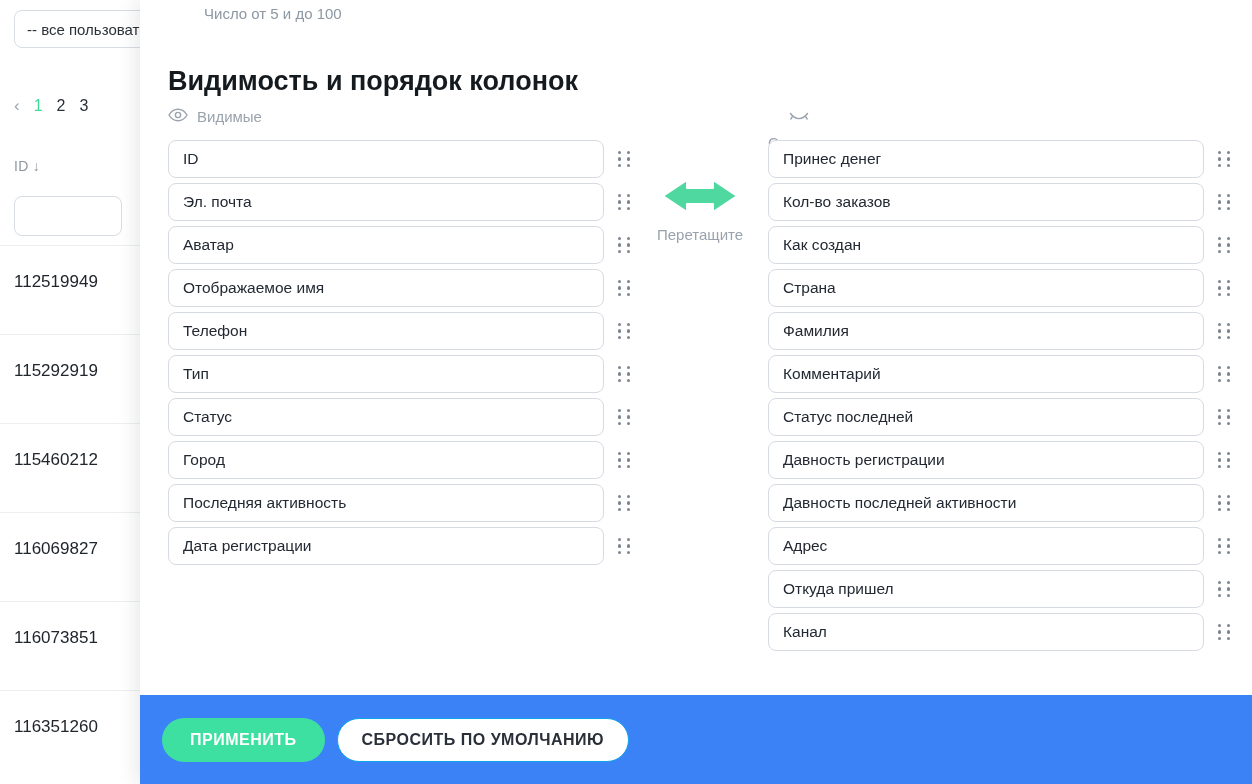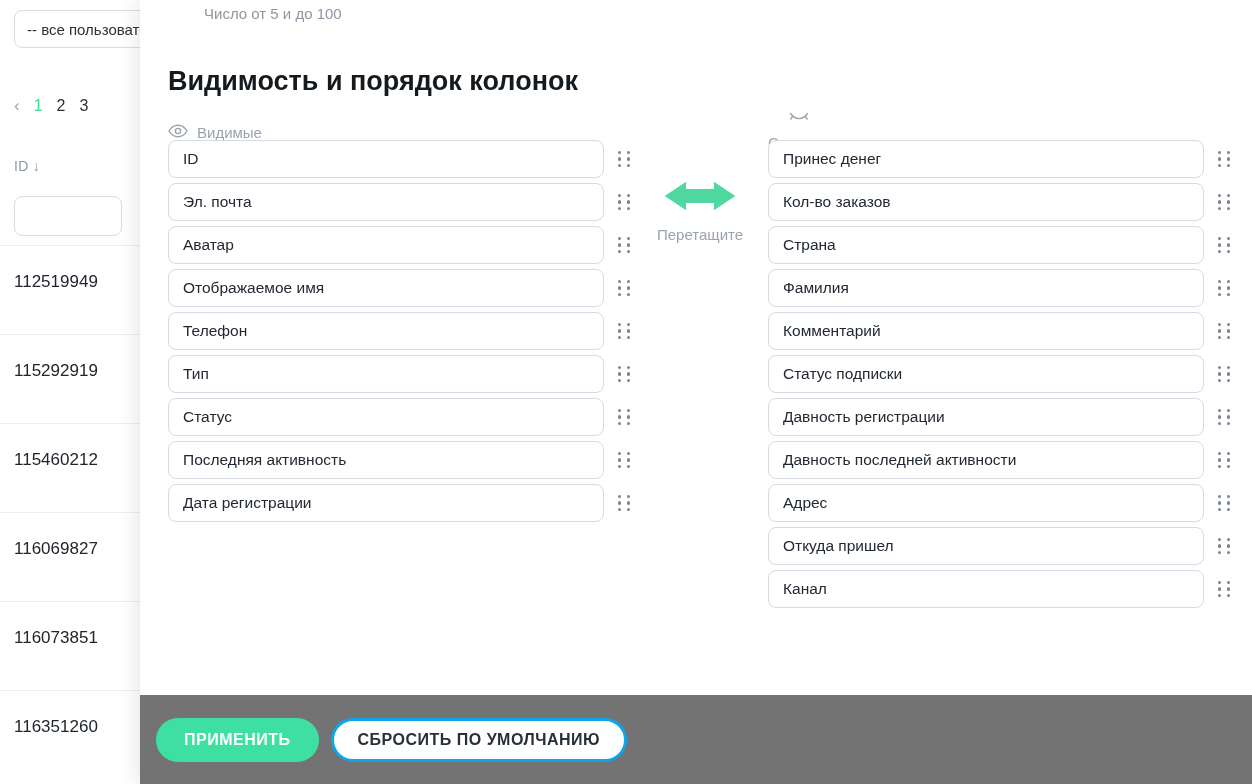--- a/index.html
+++ b/index.html
@@ -134,21 +134,21 @@
 
   .col-header {
     position: absolute;
     font-size: 15px;
     color: #9aa3ad;
     display: flex;
     align-items: center;
     gap: 9px;
     white-space: nowrap;
   }
-  .col-header.visible-h { left: 28px; top: 108px; margin-top: 16px; }
+  .col-header.visible-h { left: 28px; top: 108px; }
   .col-header.hidden-h  { left: 628px; top: 108px; flex-direction: column; }
 
   .col-list {
     position: absolute;
     top: 140px;
     width: 470px;
   }
   .col-list.visible-list { left: 28px; }
   .col-list.hidden-list  { left: 628px; }
 
@@ -222,24 +222,24 @@
     height: 34px;
     background: linear-gradient(to bottom, rgba(255,255,255,0), #ffffff 82%);
     pointer-events: none;
   }
 
   
   .modal-footer {
     position: absolute;
     left: 0; right: 0; bottom: 0;
     height: 89px;
-    background: #737373;
-    display: flex;
-    align-items: center;
-    padding-left: 16px;
+    background: #3b82f6;
+    display: flex;
+    align-items: center;
+    padding-left: 22px;
     gap: 12px;
     box-sizing: border-box;
   }
   .btn {
     height: 44px;
     border-radius: 22px;
     display: inline-flex;
     align-items: center;
     justify-content: center;
     font-size: 16px;
@@ -251,21 +251,21 @@
   }
   .btn-primary {
     background: #3ee0a1;
     color: #ffffff;
     border: none;
     padding: 0 28px;
   }
   .btn-secondary {
     background: #ffffff;
     color: #2a3039;
-    border: 3px solid #0ea5e9;
+    border: 1px solid #0ea5e9;
     padding: 0 24px;
   }
 </style>
 </head>
 <body>
 
 <div id="app">
 
   <div class="bg-page">
 
@@ -422,20 +422,33 @@
                 <i></i>
                 <i></i>
                 <i></i>
                 <i></i>
                 <i></i>
                 <i></i>
               </span>
             </div>
         </div>
         <div class="col-item">
+          <div class="col-pill">Город</div>
+          <div class="grip">
+              <span>
+                <i></i>
+                <i></i>
+                <i></i>
+                <i></i>
+                <i></i>
+                <i></i>
+              </span>
+            </div>
+        </div>
+        <div class="col-item">
           <div class="col-pill">Последняя активность</div>
           <div class="grip">
               <span>
                 <i></i>
                 <i></i>
                 <i></i>
                 <i></i>
                 <i></i>
                 <i></i>
               </span>
@@ -486,20 +499,33 @@
                 <i></i>
                 <i></i>
                 <i></i>
                 <i></i>
                 <i></i>
                 <i></i>
               </span>
             </div>
         </div>
         <div class="col-item">
+          <div class="col-pill">Как создан</div>
+          <div class="grip">
+              <span>
+                <i></i>
+                <i></i>
+                <i></i>
+                <i></i>
+                <i></i>
+                <i></i>
+              </span>
+            </div>
+        </div>
+        <div class="col-item">
           <div class="col-pill">Страна</div>
           <div class="grip">
               <span>
                 <i></i>
                 <i></i>
                 <i></i>
                 <i></i>
                 <i></i>
                 <i></i>
               </span>
@@ -525,21 +551,21 @@
                 <i></i>
                 <i></i>
                 <i></i>
                 <i></i>
                 <i></i>
                 <i></i>
               </span>
             </div>
         </div>
         <div class="col-item">
-          <div class="col-pill">Статус подписки</div>
+          <div class="col-pill">Статус последней</div>
           <div class="grip">
               <span>
                 <i></i>
                 <i></i>
                 <i></i>
                 <i></i>
                 <i></i>
                 <i></i>
               </span>
             </div>

